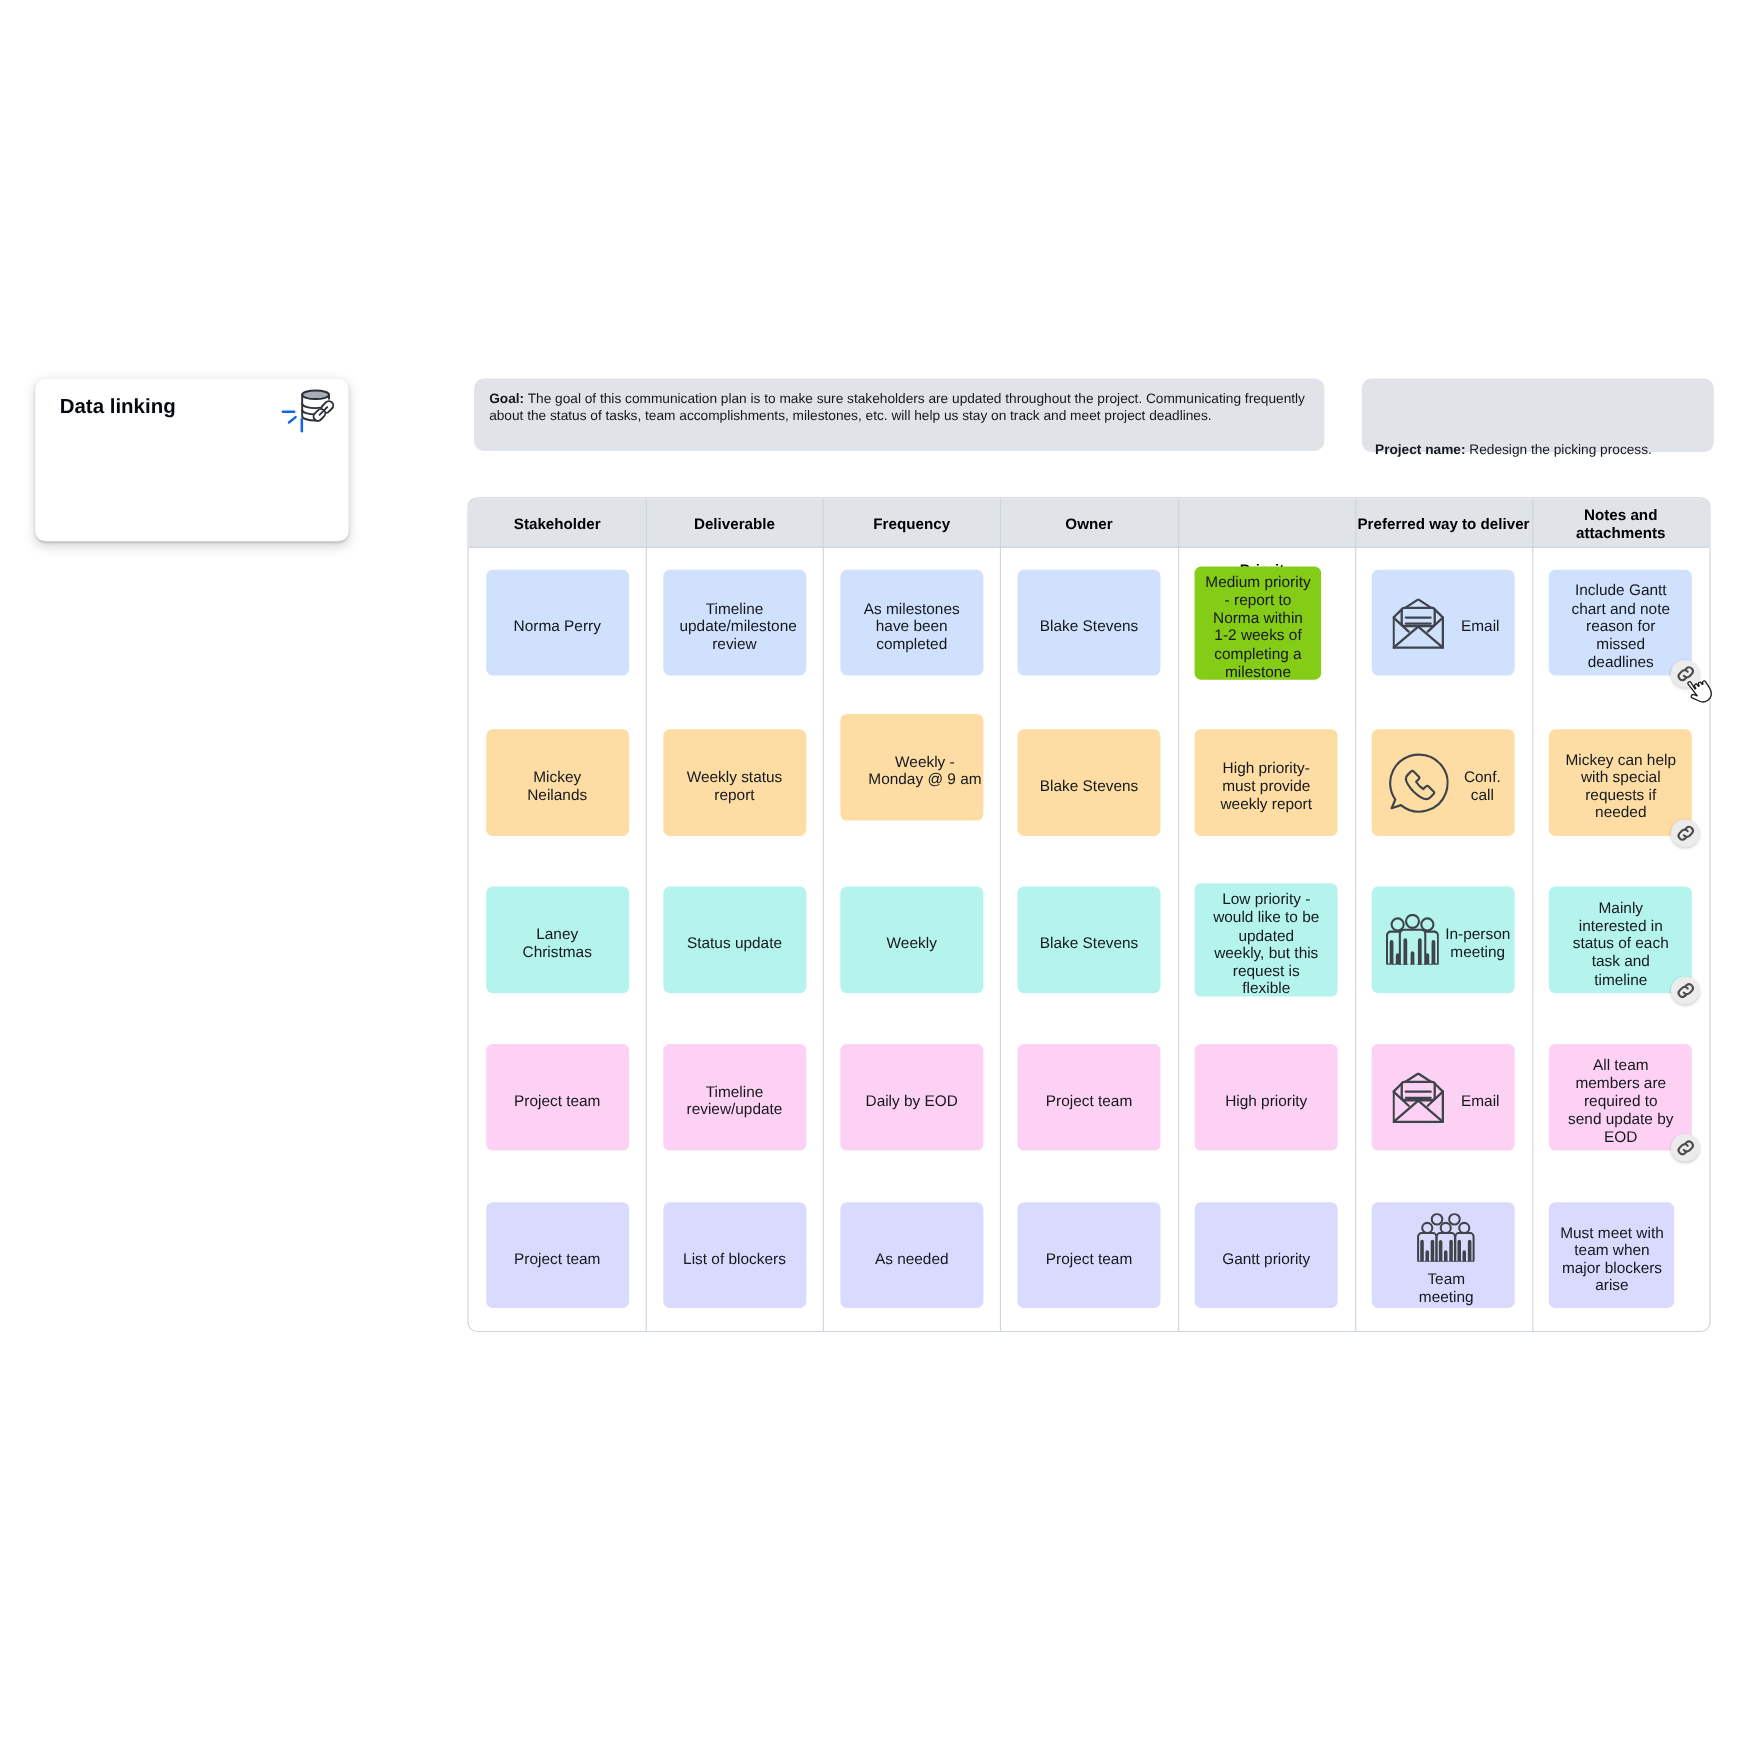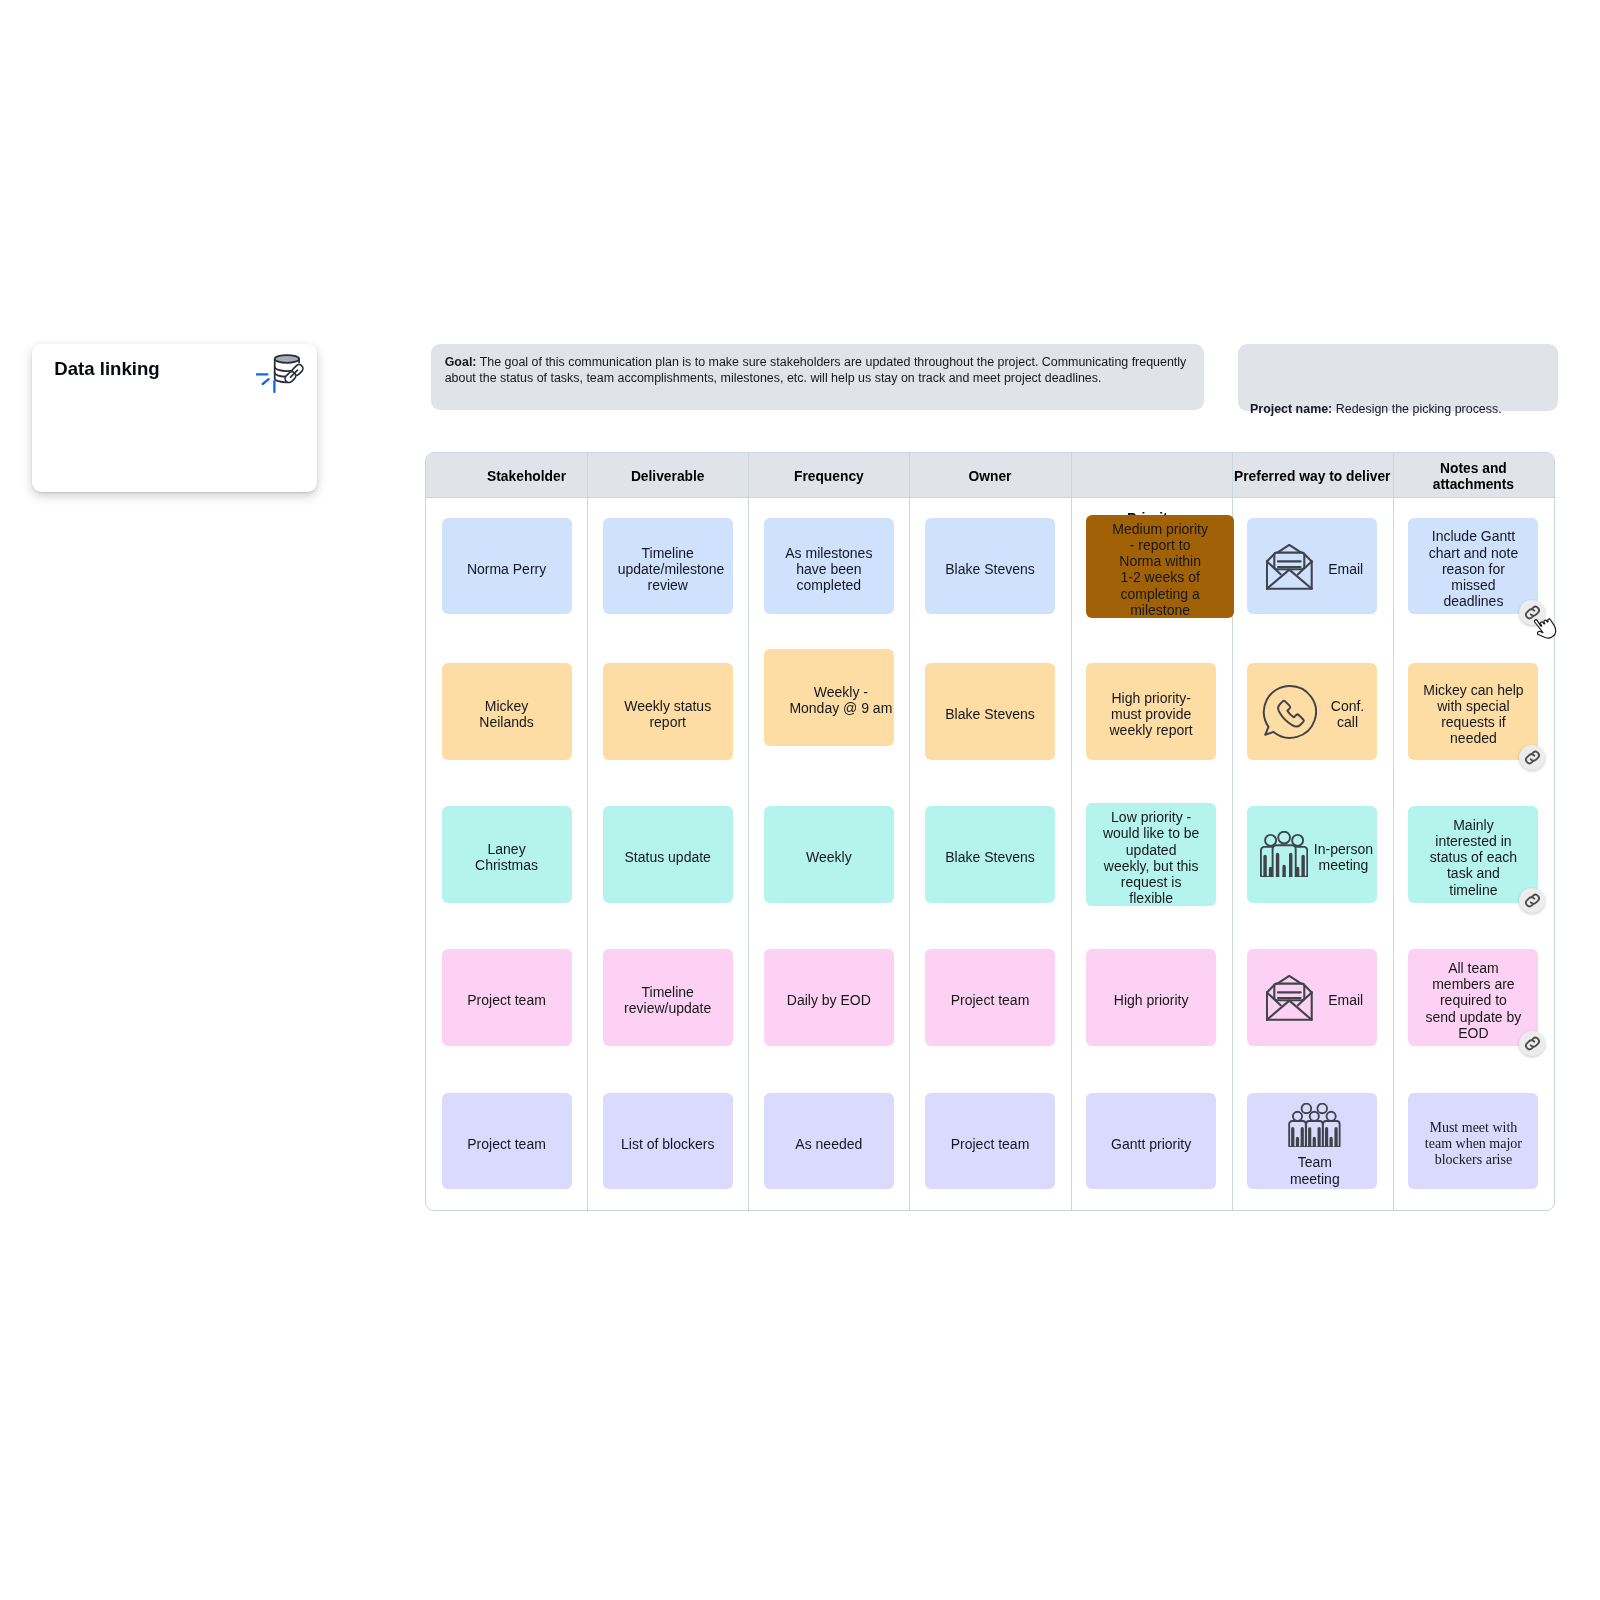--- a/index.html
+++ b/index.html
@@ -87,21 +87,21 @@
 <div class="gbox goal-box">
   <div class="gtext"><b>Goal:</b> <span>The goal of this communication plan is to make sure stakeholders are updated throughout the project. Communicating frequently about the status of tasks, team accomplishments, milestones, etc. will help us stay on track and meet project deadlines.</span></div>
 </div>
 
 <div class="gbox proj-box">
   <div class="gtext"><b>Project name:</b> <span>Redesign the picking process.</span></div>
 </div>
 
 <div class="tbl">
   <div class="thead">
-      <div class="th" style="left: 0px; width: 161.143px; margin-left: 20px;">
+      <div class="th" style="left: 0px; width: 161.143px;">
         <span style="width: 150px;">Stakeholder</span>
       </div>
       <div class="th" style="left: 161.143px; width: 161.143px;">
         <span style="width: 150px;">Deliverable</span>
       </div>
       <div class="th" style="left: 322.286px; width: 161.143px;">
         <span style="width: 150px;">Frequency</span>
       </div>
       <div class="th" style="left: 483.429px; width: 161.143px;">
         <span style="width: 150px;">Owner</span>
@@ -130,21 +130,21 @@
       </div>
       <div class="cell" style="background: rgb(207, 225, 253); width: 130px; left: 176.714px; top: 64.7px;">
         <span class="ctxt wrap" style="width: 100px;">Timeline update/milestone review</span>
       </div>
       <div class="cell" style="background: rgb(207, 225, 253); width: 130px; left: 337.857px; top: 64.7px;">
         <span class="ctxt wrap" style="width: 106px;">As milestones have been completed</span>
       </div>
       <div class="cell" style="background: rgb(207, 225, 253); width: 130px; left: 499px; top: 64.7px;">
         <span class="ctxt wrap" style="width: 100px;">Blake Stevens</span>
       </div>
-      <div class="cell" style="background: #a16207; width: 148px; left: 660.143px; top: 61.7px;">
+      <div class="cell" style="background: #84cc16; width: 115px; left: 660.143px; top: 61.7px;">
         <span class="ctxt wrap" style="width: 98px;">Medium priority - report to Norma within 1-2 weeks of completing a milestone</span>
       </div>
       <div class="cell icon-cell" style="background: rgb(207, 225, 253); width: 130px; left: 821.286px; gap: 14.8px; padding-left: 5px; top: 64.7px;">
         <svg class="ico email" viewBox="0 0 47 46">
           <g fill="none" stroke="#3f444b" stroke-width="2.1" stroke-linejoin="round" stroke-linecap="round">
             <path d="M11.4 8.6 L23.3 0.9 L35.2 8.6"></path>
             <path d="M0.9 17.4 L8.3 10.0"></path>
             <path d="M45.7 17.4 L38.3 10.0"></path>
             <path d="M0.9 17.4 L14.6 30.2"></path>
             <path d="M45.7 17.4 L32.0 30.2"></path>
@@ -308,21 +308,21 @@
             <circle cx="9.10" cy="13.60" r="4.70" fill="#d9dafd"></circle>
             <path fill="#d9dafd" d="M0.60 21.60 A3.20 3.20 0 0 1 3.80 18.40 H14.40 A3.20 3.20 0 0 1 17.60 21.60 V43.80 A1.48 1.48 0 0 1 14.65 43.80 V26.30 A0.70 0.70 0 0 0 13.25 26.30 V43.80 A1.72 1.72 0 0 1 9.80 43.80 V36.10 A0.70 0.70 0 0 0 8.40 36.10 V43.80 A1.72 1.72 0 0 1 4.96 43.80 V26.30 A0.70 0.70 0 0 0 3.55 26.30 V43.80 A1.48 1.48 0 0 1 0.60 43.80 Z"></path>
             <circle cx="26.30" cy="13.60" r="4.70" fill="#d9dafd"></circle>
             <path fill="#d9dafd" d="M17.90 21.60 A3.20 3.20 0 0 1 21.10 18.40 H31.70 A3.20 3.20 0 0 1 34.90 21.60 V43.80 A1.48 1.48 0 0 1 31.94 43.80 V26.30 A0.70 0.70 0 0 0 30.54 26.30 V43.80 A1.77 1.77 0 0 1 27.00 43.80 V36.10 A0.70 0.70 0 0 0 25.60 36.10 V43.80 A1.67 1.67 0 0 1 22.25 43.80 V26.30 A0.70 0.70 0 0 0 20.86 26.30 V43.80 A1.48 1.48 0 0 1 17.90 43.80 Z"></path>
             <circle cx="43.50" cy="13.60" r="4.70" fill="#d9dafd"></circle>
             <path fill="#d9dafd" d="M35.20 21.60 A3.20 3.20 0 0 1 38.40 18.40 H49.00 A3.20 3.20 0 0 1 52.20 21.60 V43.80 A1.48 1.48 0 0 1 49.25 43.80 V26.30 A0.70 0.70 0 0 0 47.84 26.30 V43.80 A1.82 1.82 0 0 1 44.20 43.80 V36.10 A0.70 0.70 0 0 0 42.80 36.10 V43.80 A1.62 1.62 0 0 1 39.56 43.80 V26.30 A0.70 0.70 0 0 0 38.16 26.30 V43.80 A1.48 1.48 0 0 1 35.20 43.80 Z"></path>
           </g>
         </svg>
         <span class="ctxt" style="max-width:50px">Team meeting</span>
       </div>
-      <div class="cell" style="background: rgb(217, 218, 253); width: 130px; left: 982.429px; top: 639.7px; font-family: Liberation Serif, serif;">
+      <div class="cell" style="background: rgb(217, 218, 253); width: 114px; left: 982.429px; top: 639.7px;">
         <span class="ctxt wrap" style="width: 101px;">Must meet with team when major blockers arise</span>
       </div>
     </div>
 </div>
 
 <svg class="cursor" style="left:1531px;top:616px" viewBox="0 0 32 32">
   <g transform="rotate(-33 16 18)">
     <path d="M12.2 1.7 c0-.85.7-1.55 1.55-1.55 s1.55.7 1.55 1.55 v7.6 l1.0-.18 v-2.0 c0-.85.7-1.55 1.55-1.55 s1.55.7 1.55 1.55 v1.85 l1.0-.08 v-1.2 c0-.85.7-1.55 1.55-1.55 s1.55.7 1.55 1.55 v1.45 l1.0.16 v-.52 c0-.85.7-1.55 1.55-1.55 s1.55.7 1.55 1.55 v6.95 c0 5.2-3.0 9.4-7.45 9.4 h-1.4 c-2.75 0-4.7-1.25-6.2-3.5 l-4.35-6.7 c-.45-.7-.25-1.6.45-2.05 c.93-.58 2.18-.34 2.83.5 l2.0 2.6 z" fill="#ffffff" stroke="#1a1a1a" stroke-width="1.25" stroke-linejoin="round"></path>
   </g>
 </svg>

